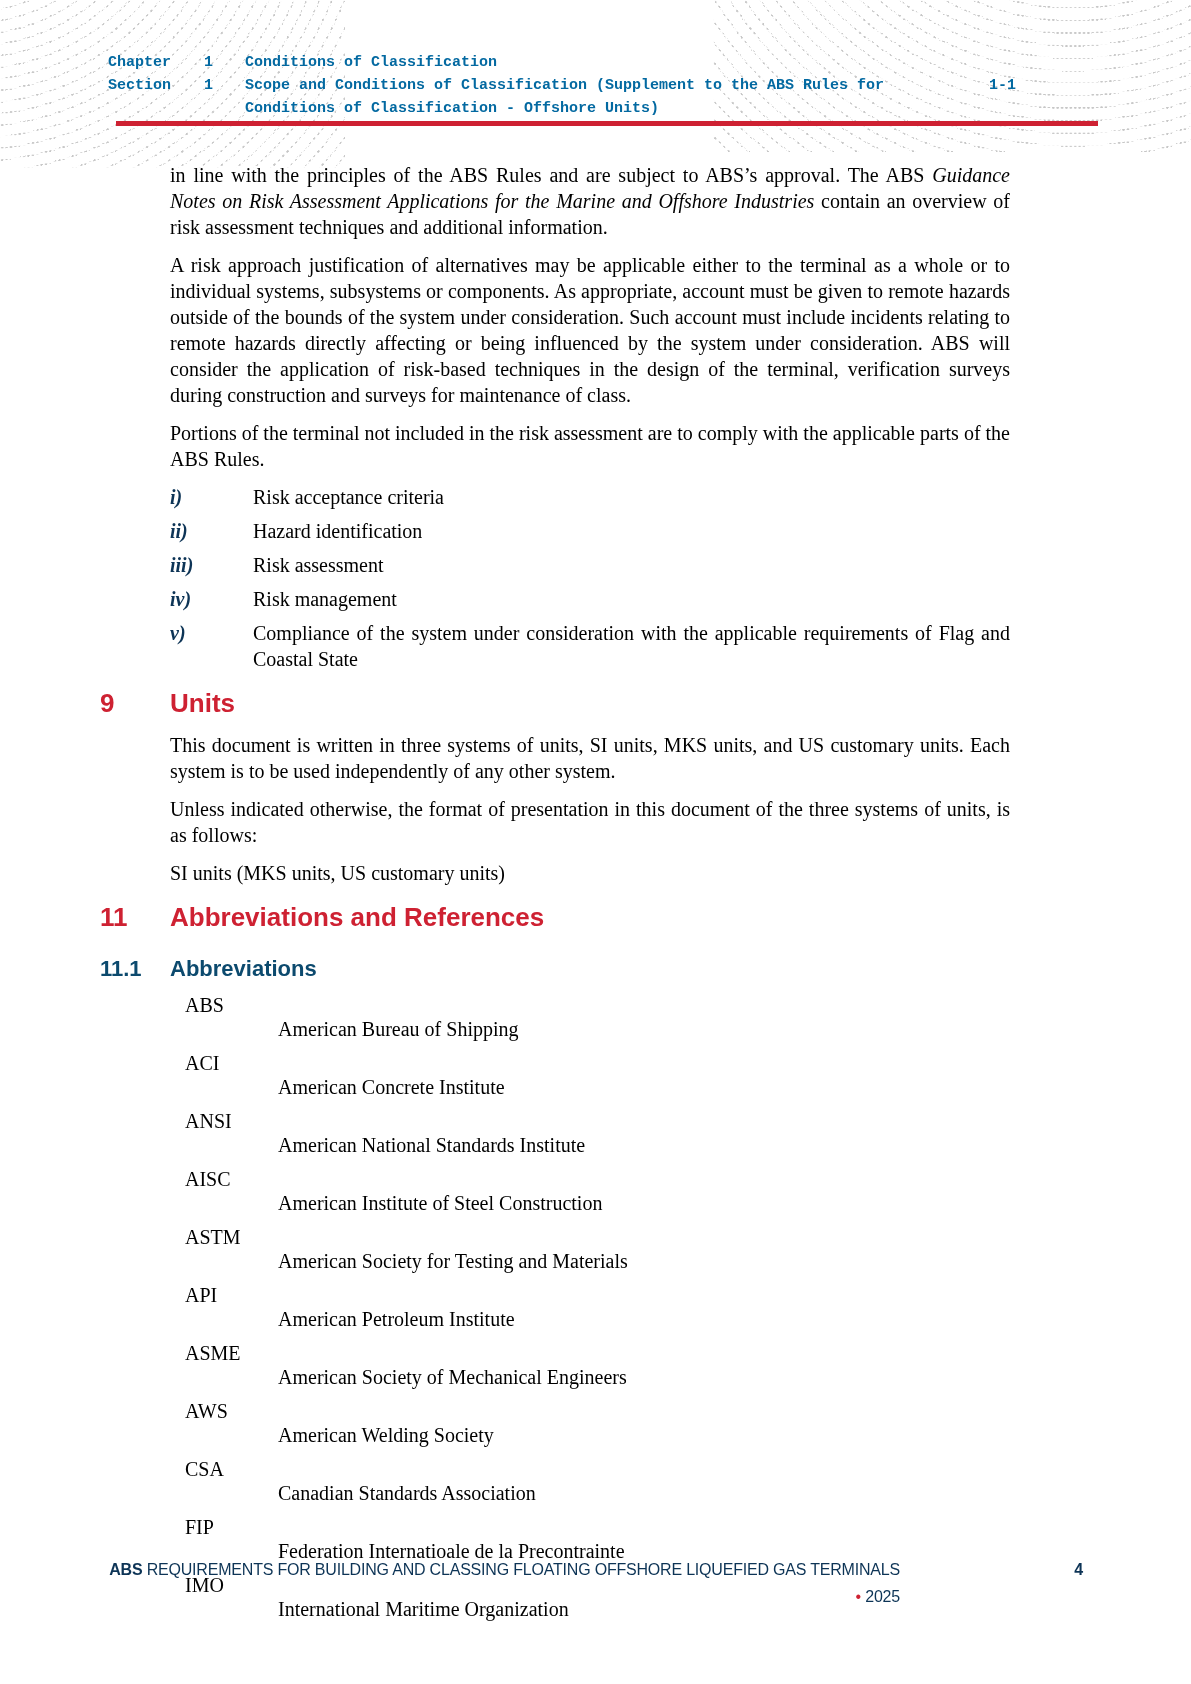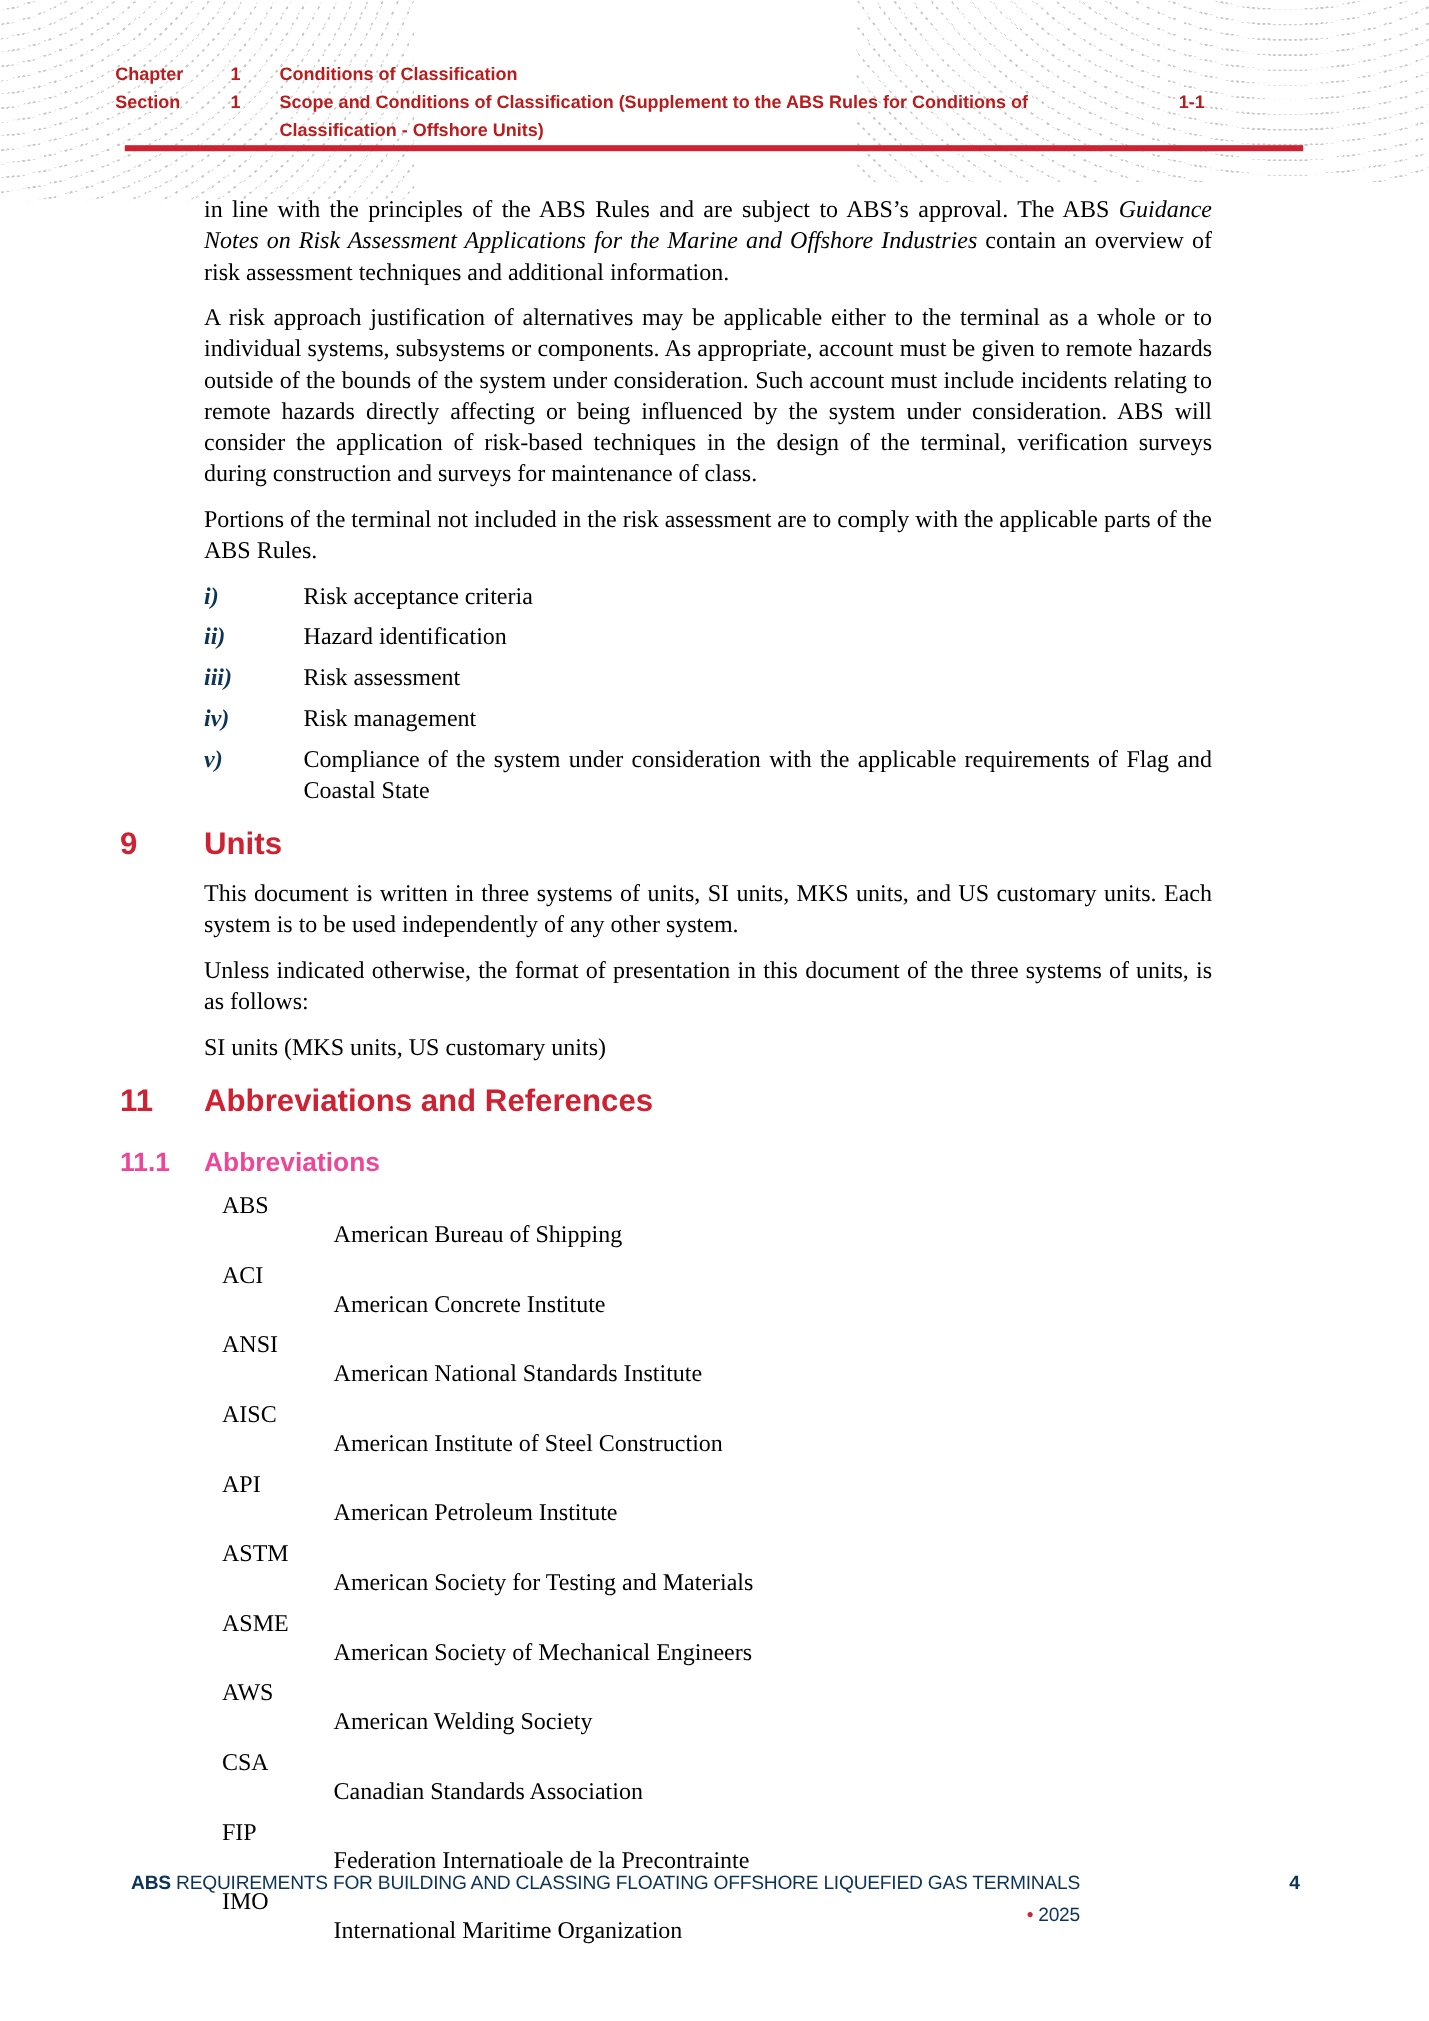--- a/index.html
+++ b/index.html
@@ -23,23 +23,23 @@
     left:0; width:345px; height:168px;
     background:repeating-radial-gradient(circle at -30px -150px,#8f8f8f 0 1.7px,transparent 1.7px 11.5px);
   }
   .decor-right{
     right:0; width:478px; height:152px;
     background:repeating-radial-gradient(circle at 360px -230px,#8f8f8f 0 1.7px,transparent 1.7px 12.5px);
   }
 
   
   .page-header{
-    position:absolute; left:96px; top:51px; width:991px;
-    font-family:Liberation Sans, sans-serif;
-    font-weight:bold; font-size:15px; line-height:23px; color:#b91c1c;
+    position:absolute; left:108px; top:51px; width:991px;
+    font-family:Liberation Mono, monospace;
+    font-weight:bold; font-size:15px; line-height:23px; color:#0369a1;
   }
   .hdr-row{ display:flex; align-items:flex-start; }
   .hdr-label{ width:96px; flex:none; }
   .hdr-num{ width:41px; flex:none; }
   .hdr-title{ width:712px; flex:none; }
   .hdr-pageref{ position:absolute; right:83px; top:23px; }
   .hdr-rule{
     position:absolute; left:8px; top:70px; width:982px; height:5px;
     background:#CE2132;
   }
@@ -60,21 +60,21 @@
   }
   .resp-text{ font-size:20px; line-height:26px; text-align:justify; }
 
   
   .sec-head{
     display:flex; margin-left:-70px; margin-top:16px; margin-bottom:14px;
     font-family:"Liberation Sans","DejaVu Sans",sans-serif; font-weight:bold;
   }
   .sec-num{ width:70px; flex:none; }
   .red-head{ color:#CE2132; font-size:26px; line-height:30px; }
-  .navy-head{ color:#ec4899; font-size:22px; line-height:26px; margin-top:24px; margin-bottom:10px; }
+  .navy-head{ color:#0c4a6e; font-size:22px; line-height:26px; margin-top:24px; margin-bottom:10px; }
 
   
   .abbr-list{ margin-top:10px; }
   .abbr-row{ display:flex; padding-left:15px; margin-bottom:8px; }
   .abbr-term{ width:93px; flex:none; font-size:20px; line-height:26px; }
   .abbr-name{ font-size:20px; line-height:26px;margin-top:24px; }
 
   
   .page-footer{
     position:absolute; left:100px; top:1556px; width:991px;
@@ -171,26 +171,26 @@
       </div>
       <div class="abbr-row">
         <span class="abbr-term">ANSI</span>
         <span class="abbr-name">American National Standards Institute</span>
       </div>
       <div class="abbr-row">
         <span class="abbr-term">AISC</span>
         <span class="abbr-name">American Institute of Steel Construction</span>
       </div>
       <div class="abbr-row">
+        <span class="abbr-term">ASTM</span>
+        <span class="abbr-name">American Society for Testing and Materials</span>
+      </div>
+      <div class="abbr-row">
         <span class="abbr-term">API</span>
         <span class="abbr-name">American Petroleum Institute</span>
-      </div>
-      <div class="abbr-row">
-        <span class="abbr-term">ASTM</span>
-        <span class="abbr-name">American Society for Testing and Materials</span>
       </div>
       <div class="abbr-row">
         <span class="abbr-term">ASME</span>
         <span class="abbr-name">American Society of Mechanical Engineers</span>
       </div>
       <div class="abbr-row">
         <span class="abbr-term">AWS</span>
         <span class="abbr-name">American Welding Society</span>
       </div>
       <div class="abbr-row">

